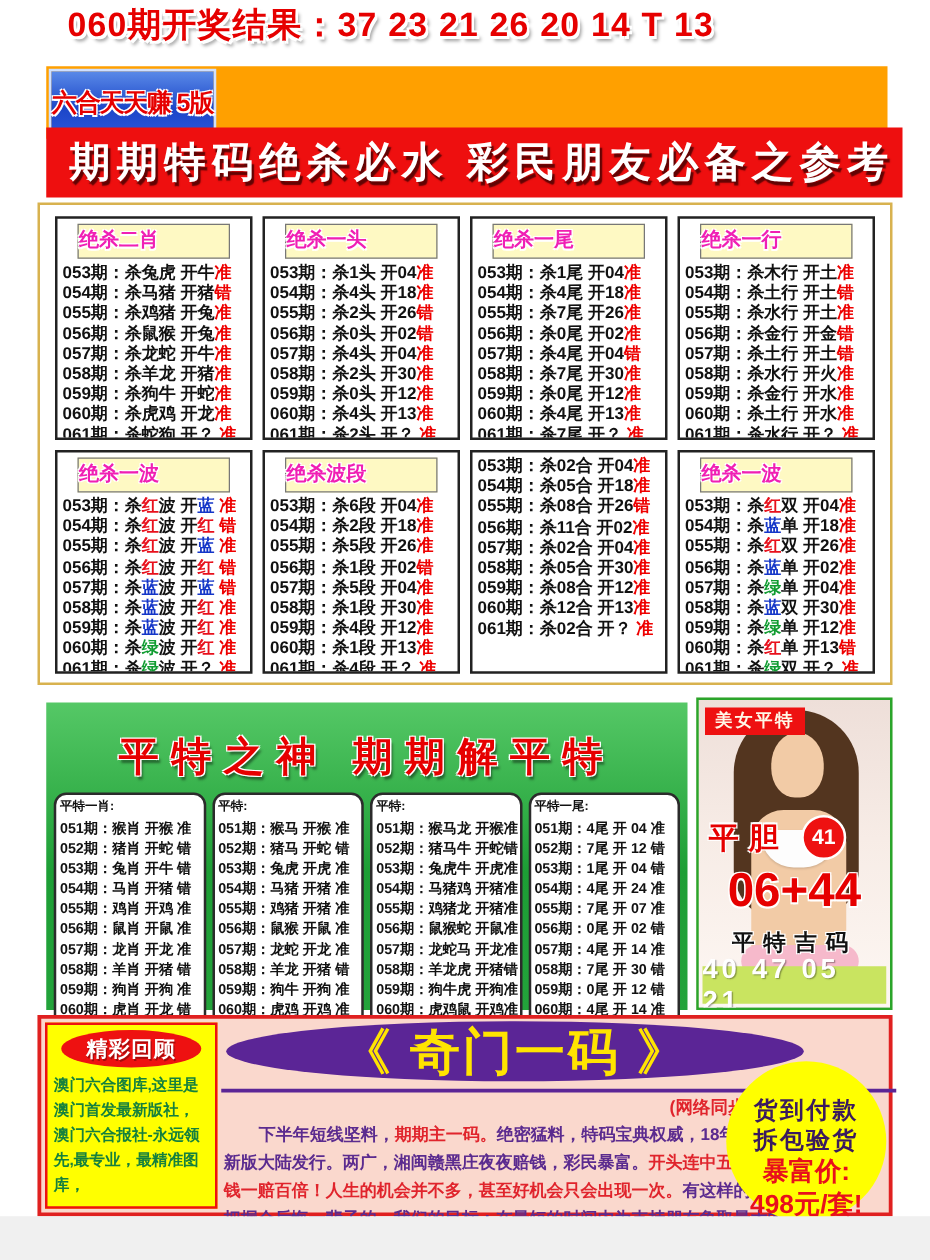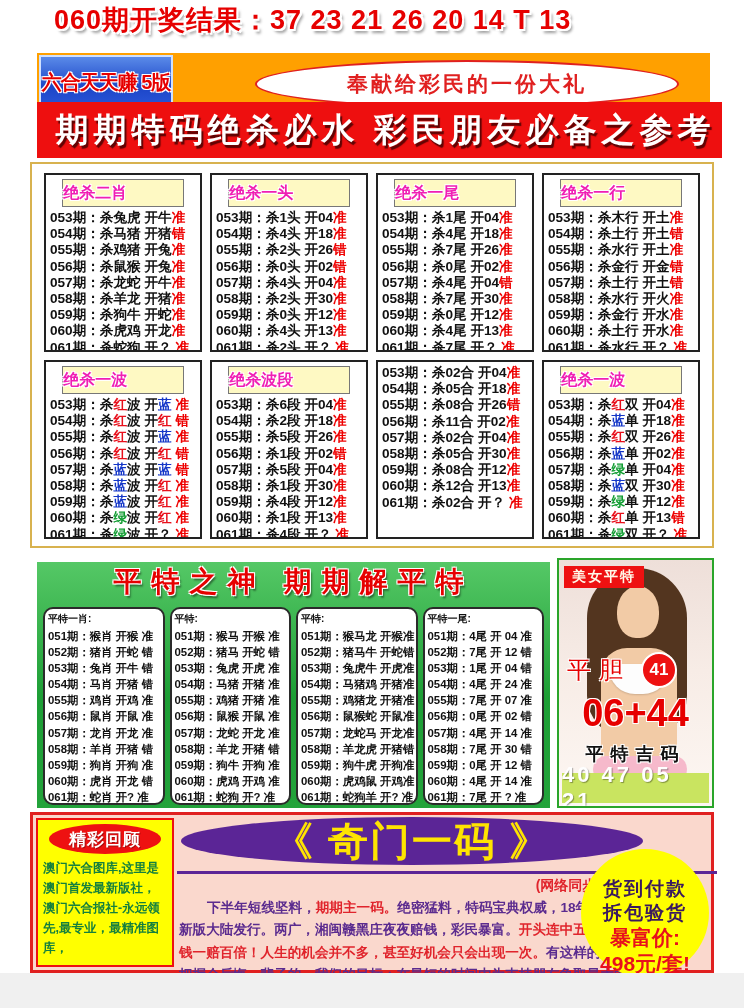--- a/index.html
+++ b/index.html
@@ -34,41 +34,41 @@
     text-align:left;font-size:16px;font-weight:bold;color:#f01fb4;line-height:26px;
     text-shadow:-1px -1px 0 #fff,1px -1px 0 #fff,-1px 1px 0 #fff,1px 1px 0 #fff;}
   .kill-row{font-size:13.6px;font-weight:bold;color:#111;line-height:16.2px;white-space:nowrap;letter-spacing:0;}
 
   .c-r{color:#e8101c;} .c-b{color:#1436c8;} .c-g{color:#0f9c30;} .c-v{color:#ee0000;}
 
   
   .pingte-wrap{position:absolute;left:30px;top:558px;width:684px;height:250px;}
   .pingte-green{position:absolute;left:7px;top:4px;width:513px;height:246px;
     background:linear-gradient(180deg,#55c866 0%,#1d9e35 55%,#23a33b 100%);}
-  .pingte-title{text-align:center;font-size:28px;font-weight:bold;color:#e60000;letter-spacing:10px;
-    padding-top:1px;text-shadow:-1px -1px 0 #fff,1px -1px 0 #fff,-1px 1px 0 #fff,1px 1px 0 #fff,2px 3px 2px rgba(0,0,0,.45);}
+  .pingte-title{text-align:center;font-size:32px;font-weight:bold;color:#e60000;letter-spacing:10px;
+    padding-top:22px;text-shadow:-1px -1px 0 #fff,1px -1px 0 #fff,-1px 1px 0 #fff,1px 1px 0 #fff,2px 3px 2px rgba(0,0,0,.45);}
   .pingte-cols{display:flex;gap:5px;padding:6px 6px 0 6px;}
   .pingte-col{flex:1;background:#ffffff;border:2px solid #2b2b2b;border-radius:10px;box-sizing:border-box;
     padding:1px 2px 2px 3px;height:198px;overflow:hidden;}
   .pingte-col-header{font-size:10px;font-weight:bold;color:#111;line-height:18px;}
   .pingte-row{font-size:11.4px;font-weight:bold;color:#111;line-height:16.1px;white-space:nowrap;}
 
   
   .beauty-box{position:absolute;left:527px;top:0;width:157px;height:250px;box-sizing:border-box;
     border:2px solid #2aa52a;background:#f6e7e0;overflow:hidden;}
   .photo{position:absolute;inset:0;background:linear-gradient(180deg,#eedfd9 0%,#f7ece6 45%,#fdf7f3 100%);}
   .ph-hair{position:absolute;left:28px;top:8px;width:100px;height:170px;background:#53351f;border-radius:50px 50px 42px 42px;}
   .ph-face{position:absolute;left:58px;top:26px;width:42px;height:52px;background:#f2cba6;border-radius:50% 50% 45% 45%;}
   .ph-body{position:absolute;left:42px;top:88px;width:76px;height:150px;background:#f2cba6;border-radius:26px 26px 8px 8px;}
   .ph-bra{position:absolute;left:50px;top:104px;width:60px;height:30px;background:#fdfdfd;border-radius:4px 4px 26px 26px;box-shadow:0 1px 2px rgba(0,0,0,.15);}
   .ph-skirt{position:absolute;left:34px;top:196px;width:94px;height:26px;background:#f6b9cb;border-radius:14px;}
   .beauty-tag{position:absolute;left:5px;top:6px;background:#ee1111;color:#fff8e8;font-size:14px;font-weight:bold;
     padding:2px 8px;letter-spacing:2px;}
   .pingdan-row{position:absolute;left:8px;top:92px;display:flex;align-items:center;}
-  .pingdan-label{color:#e60000;font-size:24px;font-weight:normal;letter-spacing:8px;
+  .pingdan-label{color:#e60000;font-size:24px;font-weight:bold;letter-spacing:8px;
     text-shadow:-1px -1px 0 #fff,1px -1px 0 #fff,-1px 1px 0 #fff,1px 1px 0 #fff;}
   .pingdan-circle{width:32px;height:32px;background:#ee1111;border:2px solid #fff;border-radius:50%;
     color:#fff;font-size:17px;font-weight:bold;display:flex;align-items:center;justify-content:center;margin-left:10px;}
   .big-code{position:absolute;left:0;top:132px;width:100%;text-align:center;color:#e60000;font-size:38px;font-weight:bold;
     text-shadow:-1px -1px 0 #fff,1px -1px 0 #fff,-1px 1px 0 #fff,1px 1px 0 #fff;}
   .jima-label{position:absolute;left:0;top:182px;width:100%;text-align:center;color:#111;font-size:18px;font-weight:bold;
     letter-spacing:7px;text-shadow:-1px -1px 0 #fff,1px -1px 0 #fff,-1px 1px 0 #fff,1px 1px 0 #fff;}
   .lucky-bar{position:absolute;left:3px;right:3px;bottom:3px;height:30px;background:#c9e460;
     display:flex;align-items:center;justify-content:center;color:#ffffff;font-size:22px;font-weight:bold;
     letter-spacing:3px;text-shadow:1px 1px 1px rgba(0,0,0,.35);}
@@ -100,21 +100,20 @@
 </style>
 </head>
 <body>
 
 <div class="page">
 
   <div class="result-bar">060期开奖结果：37 23 21 26 20 14 T 13</div>
 
   <div class="header">
     <div class="brand-box">六合天天赚 5版</div>
-    <div class="slogan-oval">奉献给彩民的一份大礼</div>
   </div>
 
   <div class="red-banner">期期特码绝杀必水 彩民朋友必备之参考</div>
 
   <div class="kill-section">
     <div class="kill-grid" id="kill-grid">
         <div class="kill-box">
           <div class="kill-title">绝杀二肖</div>
           <div class="kill-row">053期：杀兔虎 开牛<span class="c-v">准</span></div>
           <div class="kill-row">054期：杀马猪 开猪<span class="c-v">错</span></div>

